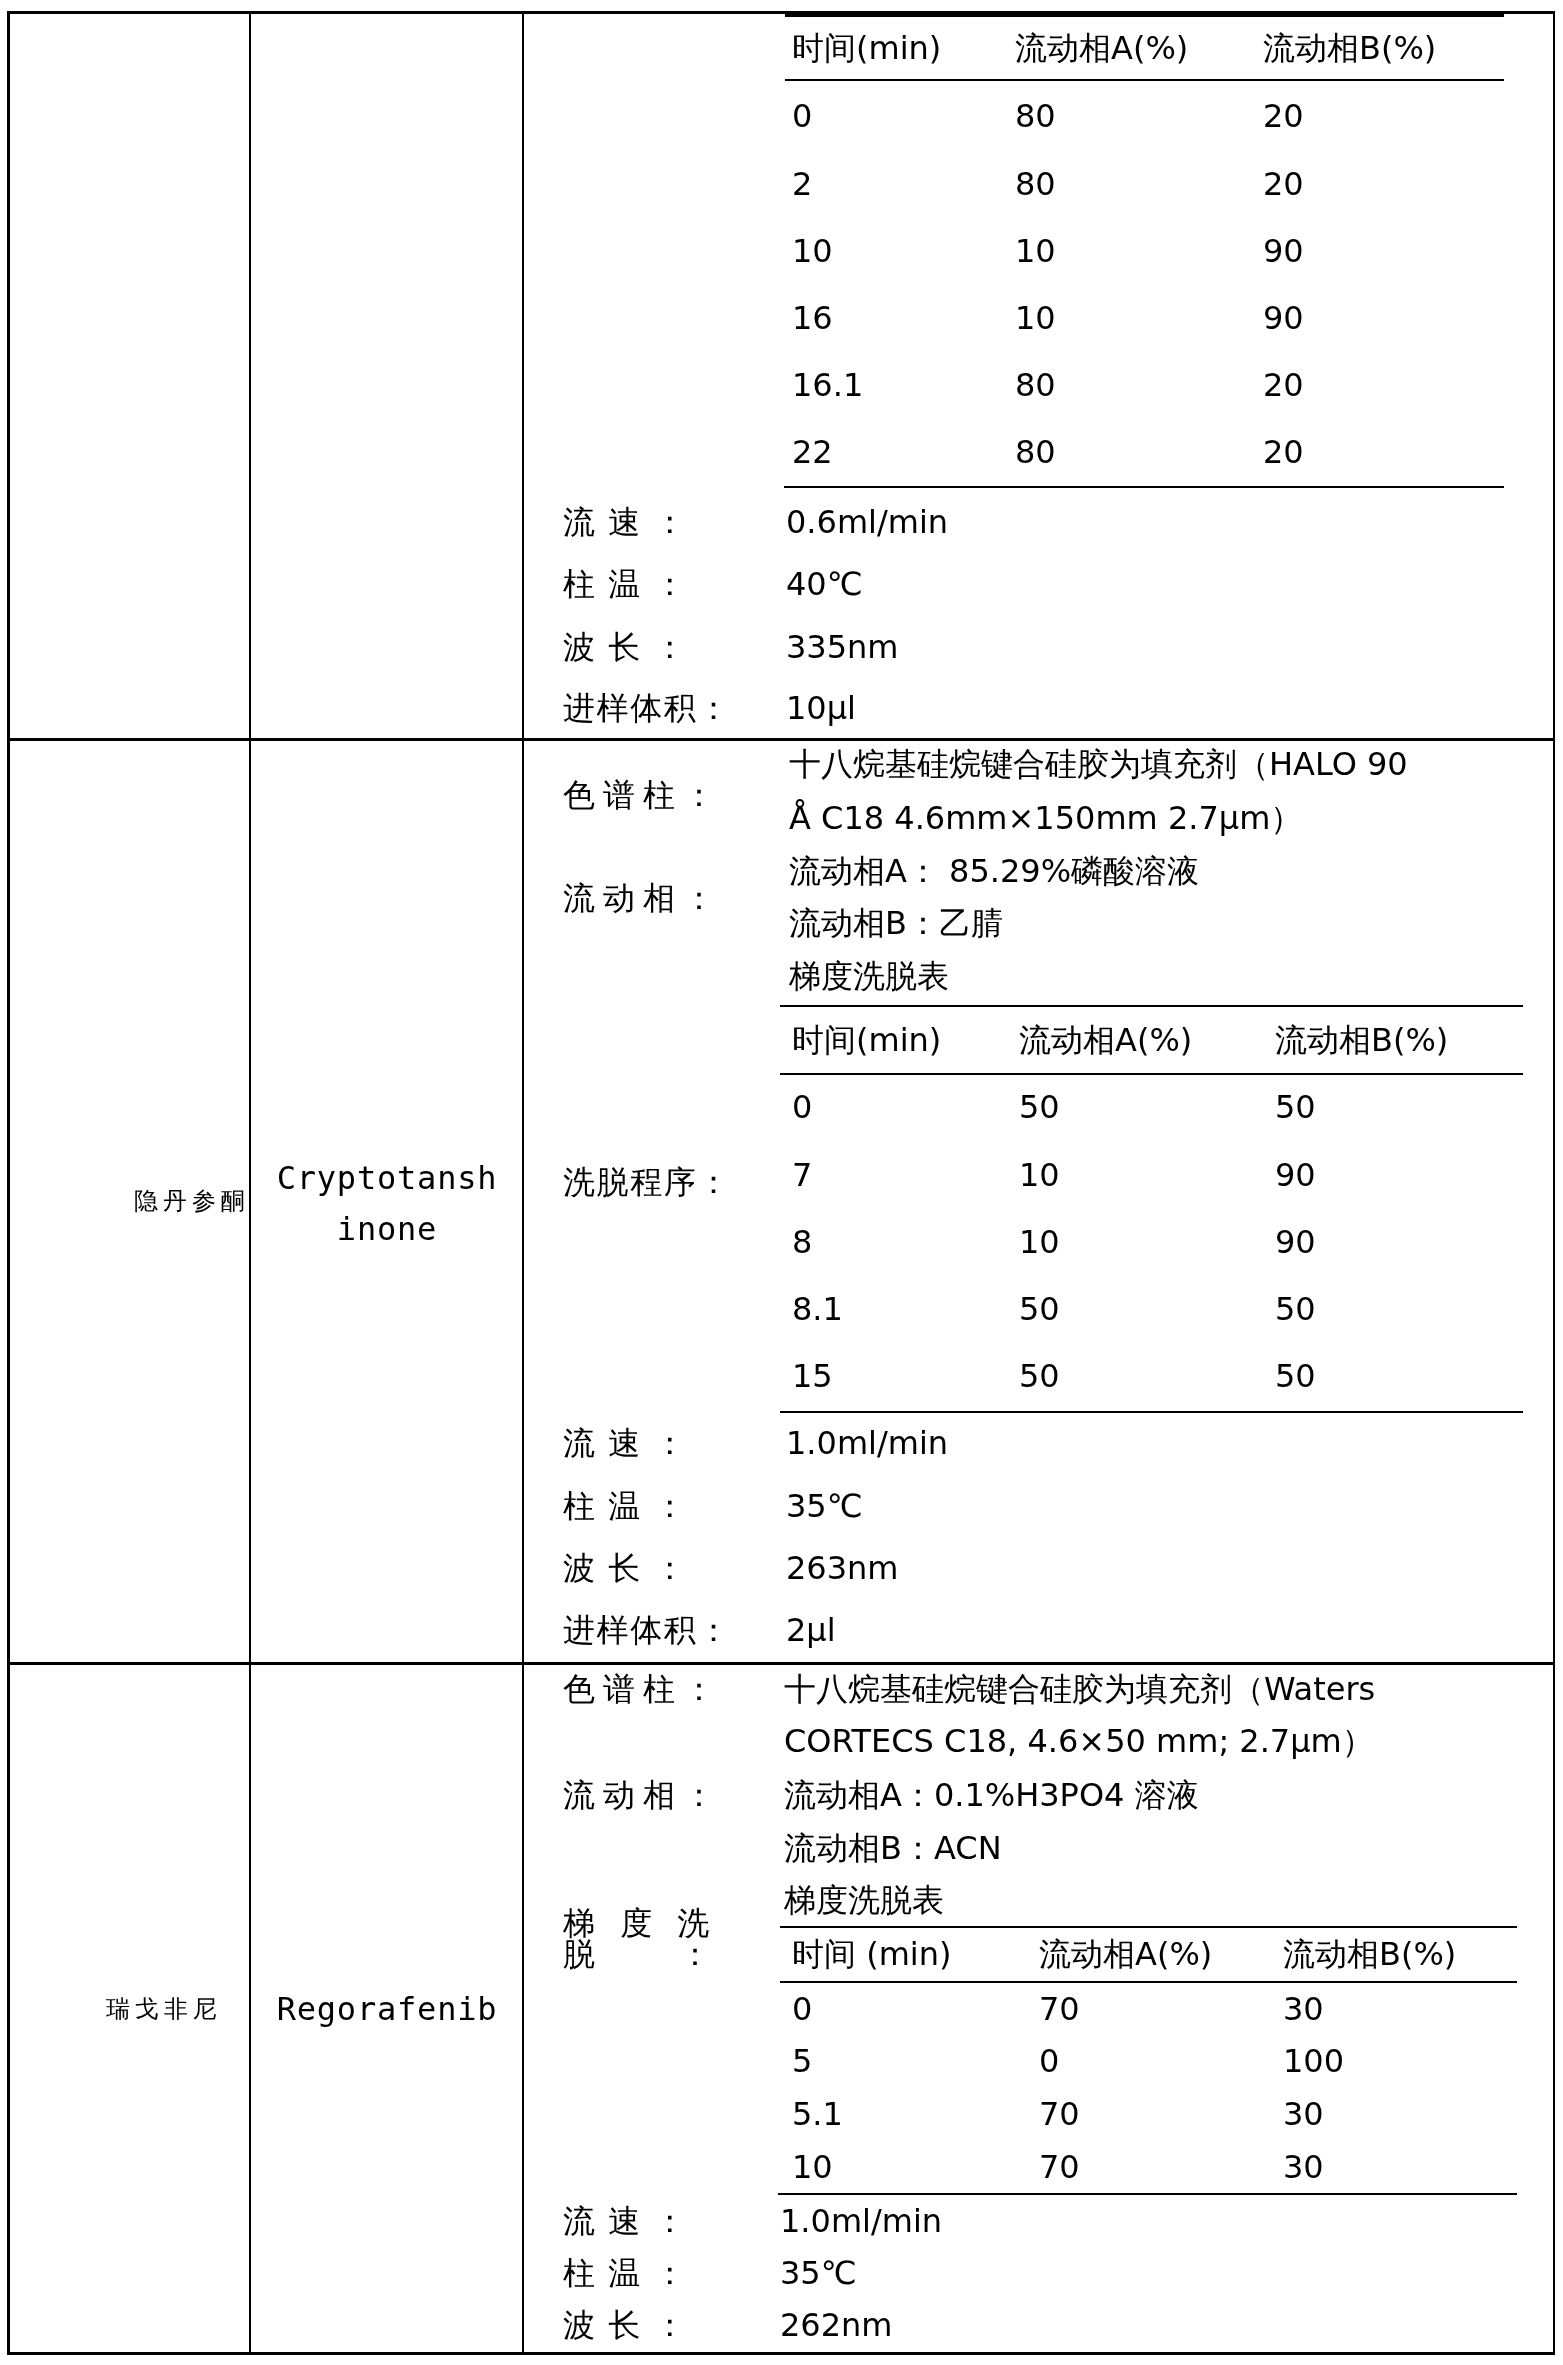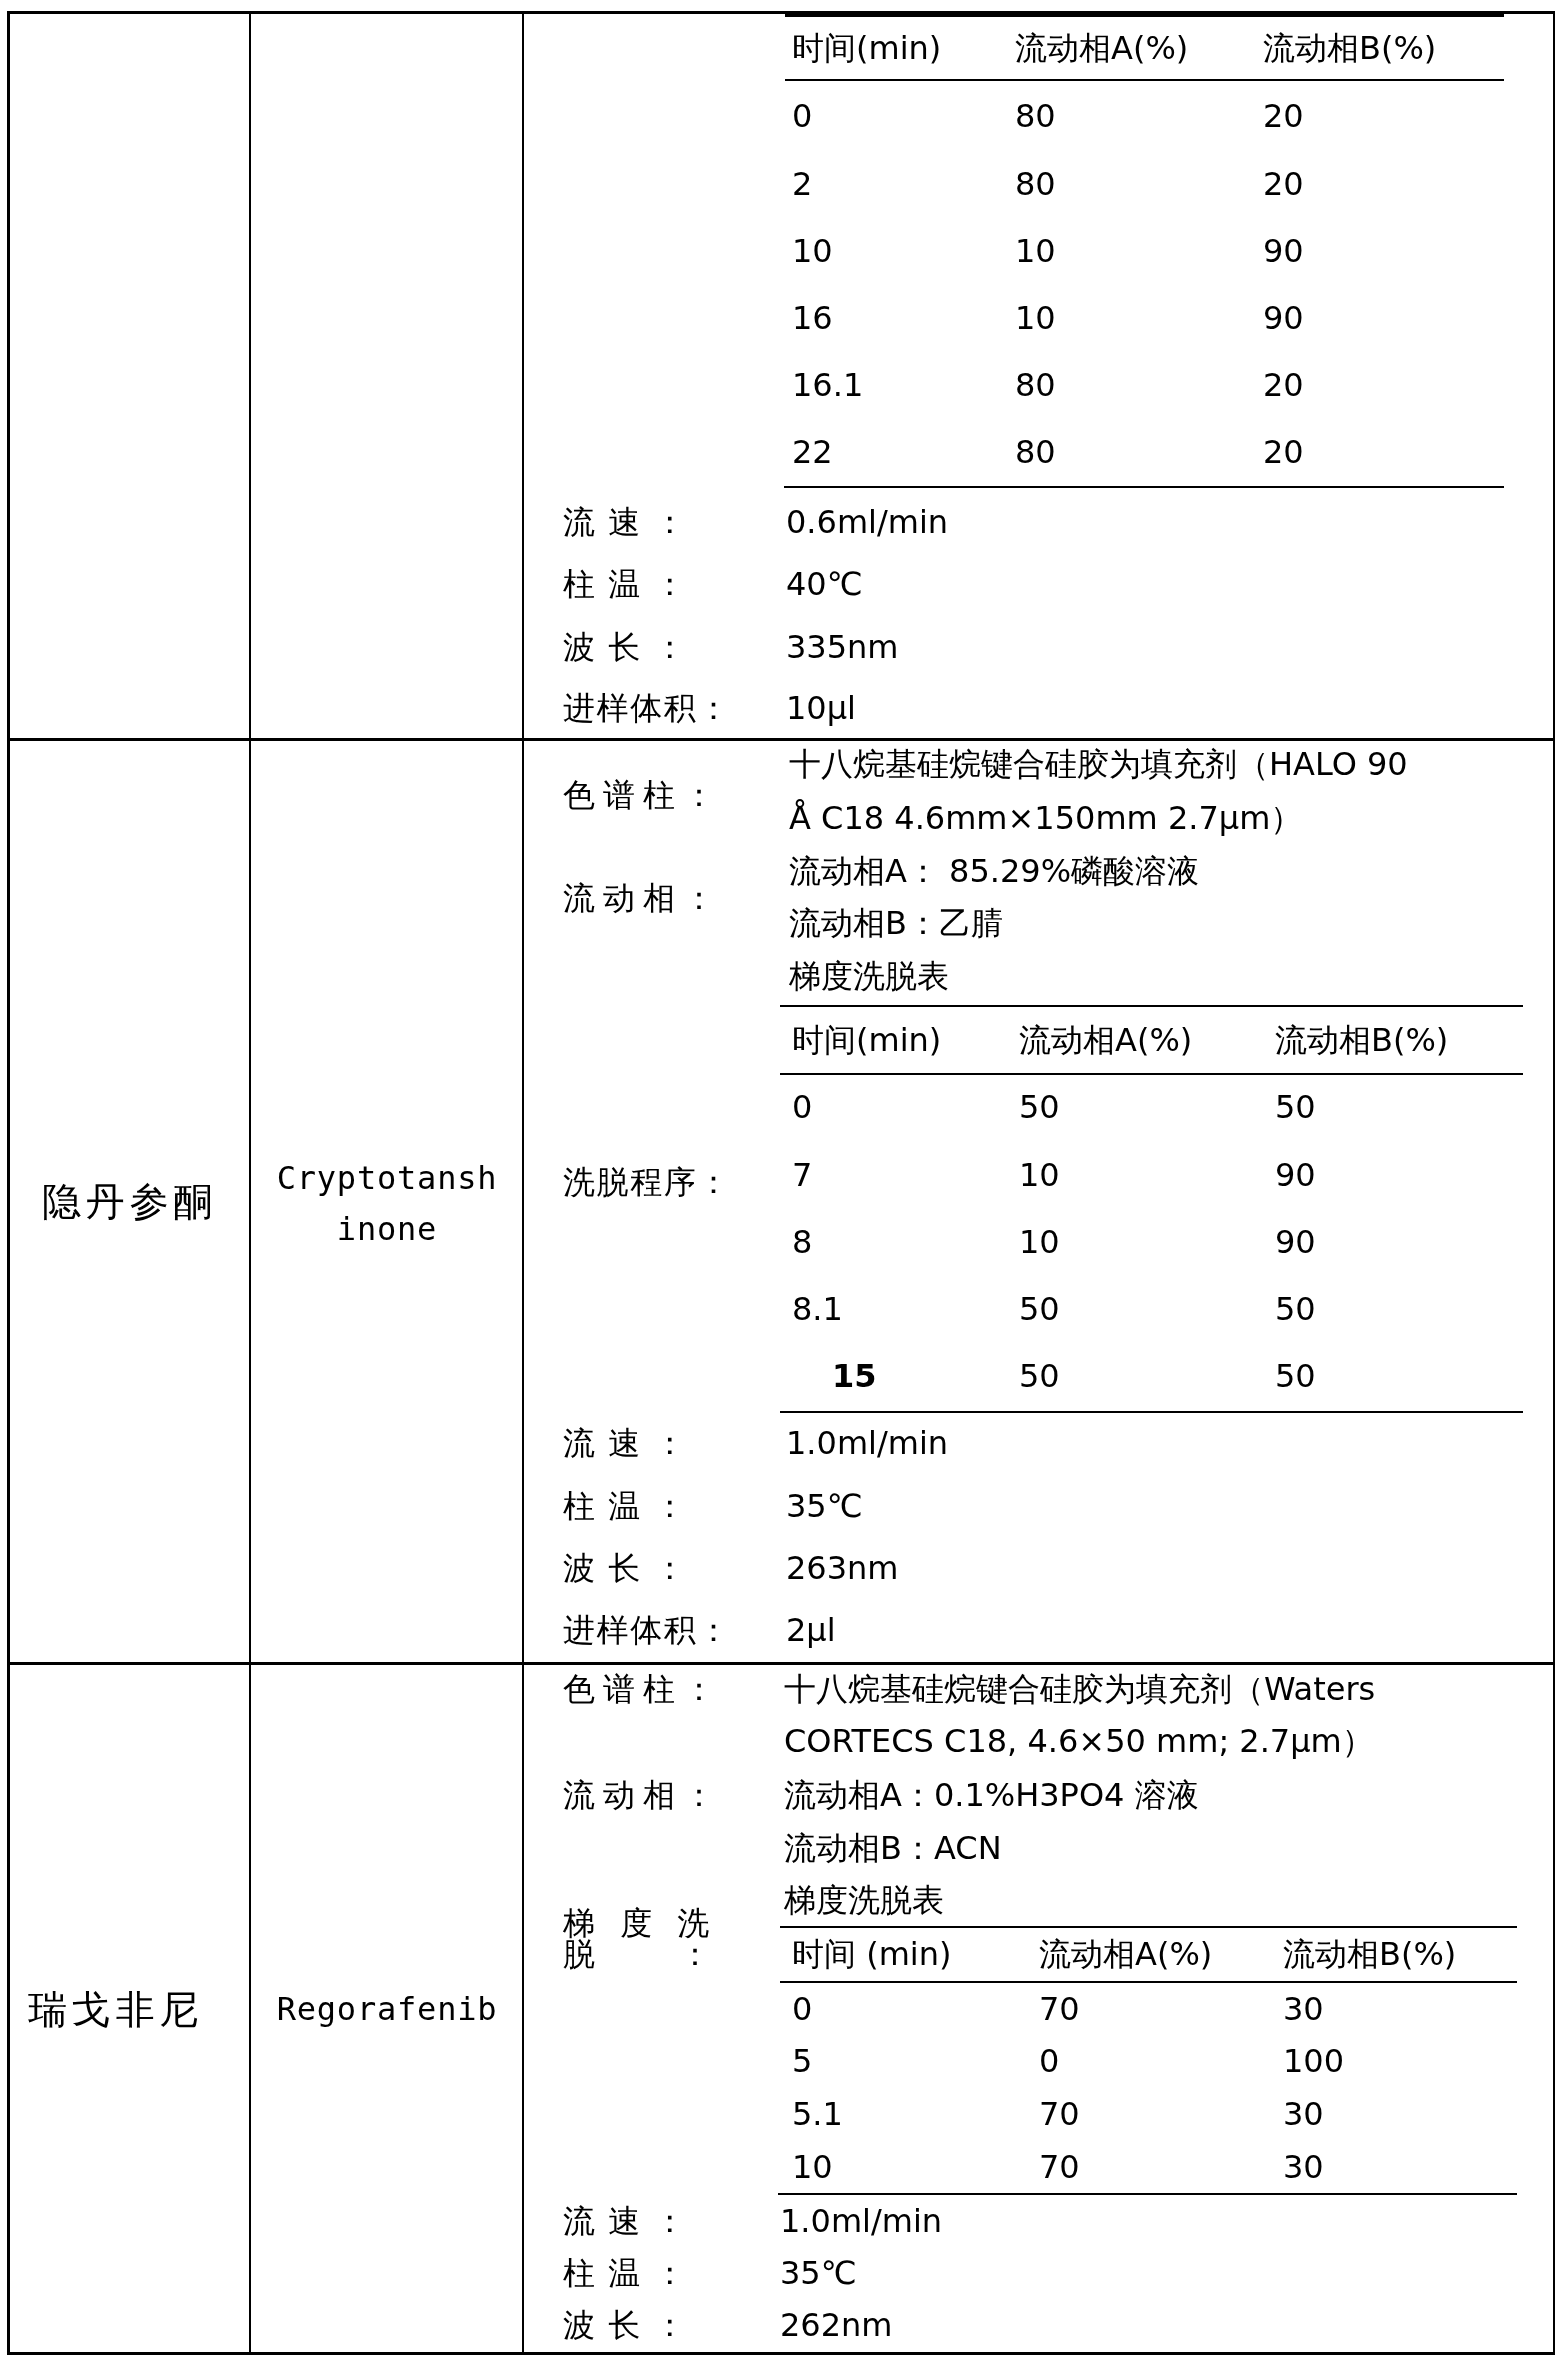--- a/index.html
+++ b/index.html
@@ -3,21 +3,21 @@
 <meta charset="utf-8">
 <style>
   html, body { margin:0; padding:0; background:#ffffff; }
   body { width:1563px; height:2366px; position:relative; overflow:hidden;
          font-family:"DejaVu Sans","Liberation Sans",sans-serif; color:#000; }
   .hline { position:absolute; background:#000; height:3.2px; }
   .vline { position:absolute; background:#000; width:2.4px; }
   .txt { position:absolute; white-space:nowrap; font-size:32px; line-height:39px; }
   .cell-center { position:absolute; text-align:left; font-size:32px; line-height:39px; white-space:nowrap; }
   .label { position:absolute; white-space:nowrap; font-size:32px; line-height:39px; letter-spacing:1.6px; }
-  .name-cn { position:absolute; text-align:center; font-size:39px; line-height:39px; letter-spacing:4.9px; }
+  .name-cn { position:absolute; text-align:right; font-size:24px; line-height:39px; letter-spacing:4.9px; }
   .name-en { position:absolute; text-align:center; font-size:32px; line-height:52px; font-family:"DejaVu Sans Mono","Liberation Mono",monospace; letter-spacing:0.8px; }
 </style>
 </head>
 <body>
 
 <div class="hline" style="left:8px; top:11.4px; width:1547px; height:2.4px;"></div>
 <div class="hline" style="left:8px; top:738px; width:1547px;"></div>
 <div class="hline" style="left:8px; top:1662px; width:1547px;"></div>
 <div class="hline" style="left:8px; top:2352px; width:1547px;"></div>
 <div class="vline" style="left:7.3px; top:11.4px; height:2344px;"></div>
@@ -107,21 +107,21 @@
     <div class="cell-center" style="left:792px; top:1223px; width:211px;">8</div>
     <div class="cell-center" style="left:1019px; top:1223px; width:231px;">10</div>
     <div class="cell-center" style="left:1275px; top:1223px; width:240px;">90</div>
   </div>
   <div>
     <div class="cell-center" style="left:792px; top:1290px; width:211px;">8.1</div>
     <div class="cell-center" style="left:1019px; top:1290px; width:231px;">50</div>
     <div class="cell-center" style="left:1275px; top:1290px; width:240px;">50</div>
   </div>
   <div>
-    <div class="cell-center" style="left:832px; top:1357px; width:211px;font-weight:bold;">15</div>
+    <div class="cell-center" style="left:792px; top:1357px; width:211px;">15</div>
     <div class="cell-center" style="left:1019px; top:1357px; width:231px;">50</div>
     <div class="cell-center" style="left:1275px; top:1357px; width:240px;">50</div>
   </div>
   <div class="label" style="left:563px; top:1163px;">洗脱程序：</div>
   <div class="hline" style="left:780px; top:1411px; width:743px; height:2.4px;"></div>
 
   <div class="label" style="left:563px; top:1424px;">流  速 ：</div>
   <div class="txt" style="left:786px; top:1424px;">1.0ml/min</div>
   <div class="label" style="left:563px; top:1487px;">柱  温 ：</div>
   <div class="txt" style="left:786px; top:1487px;">35℃</div>

